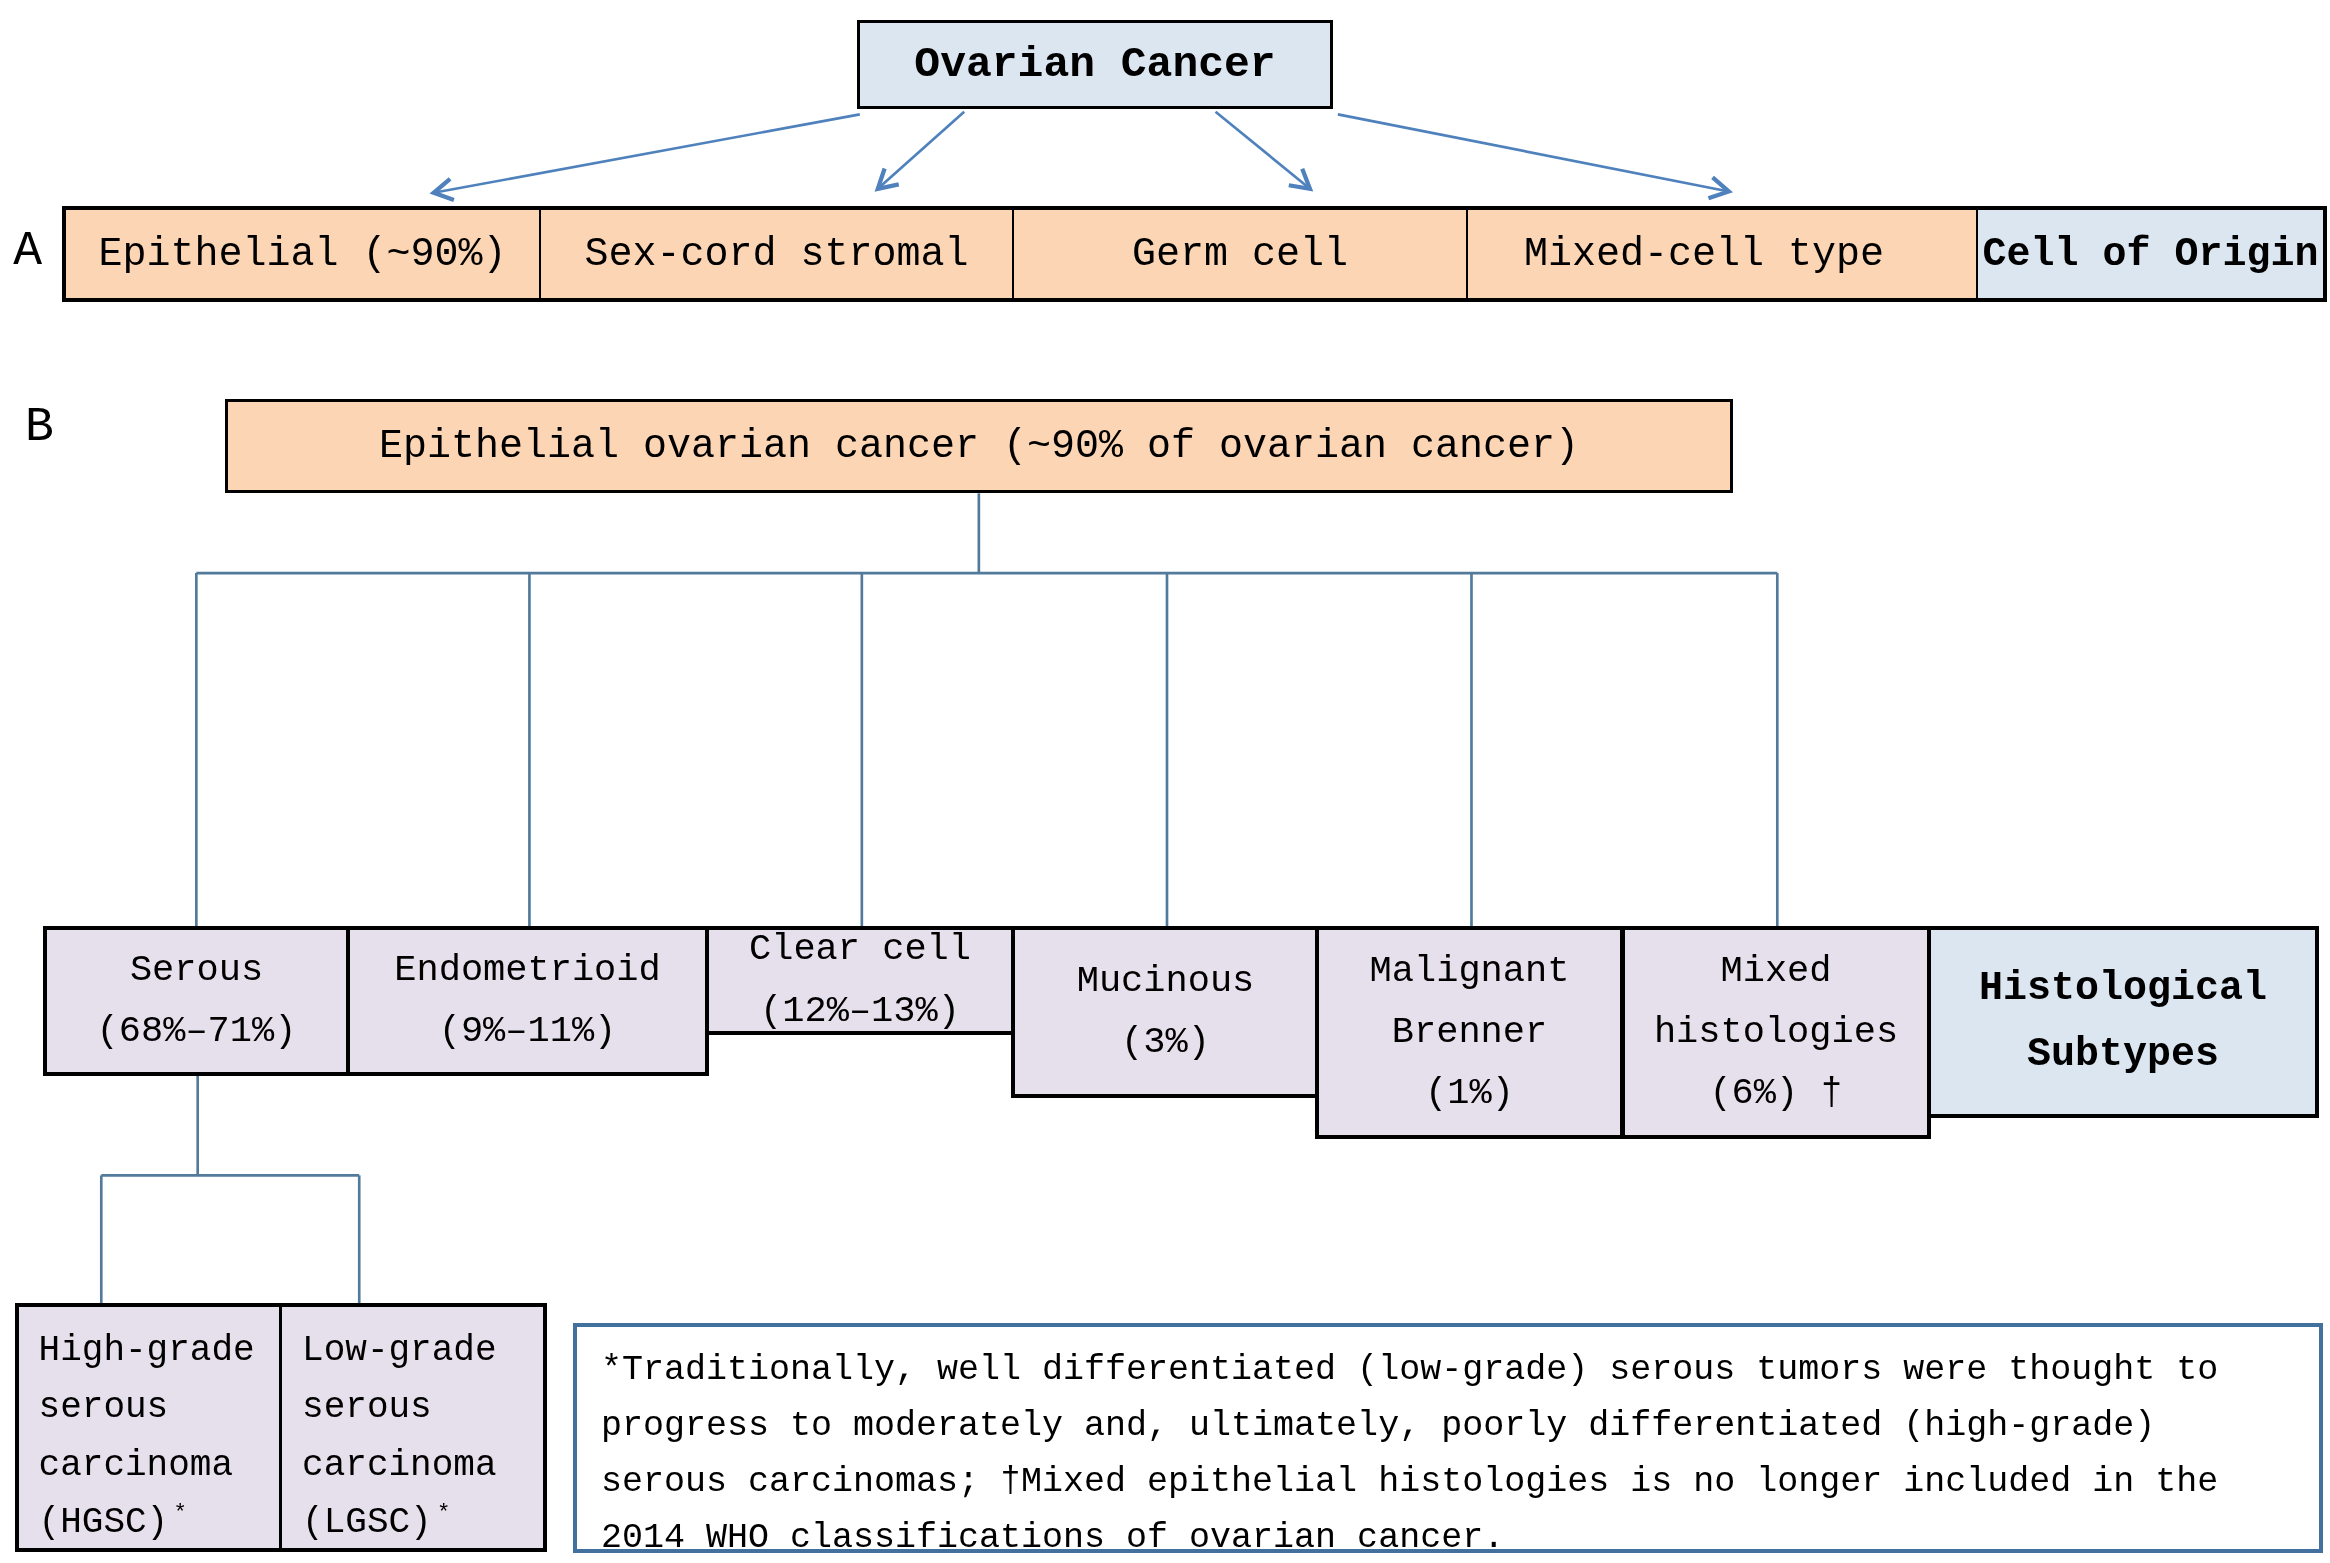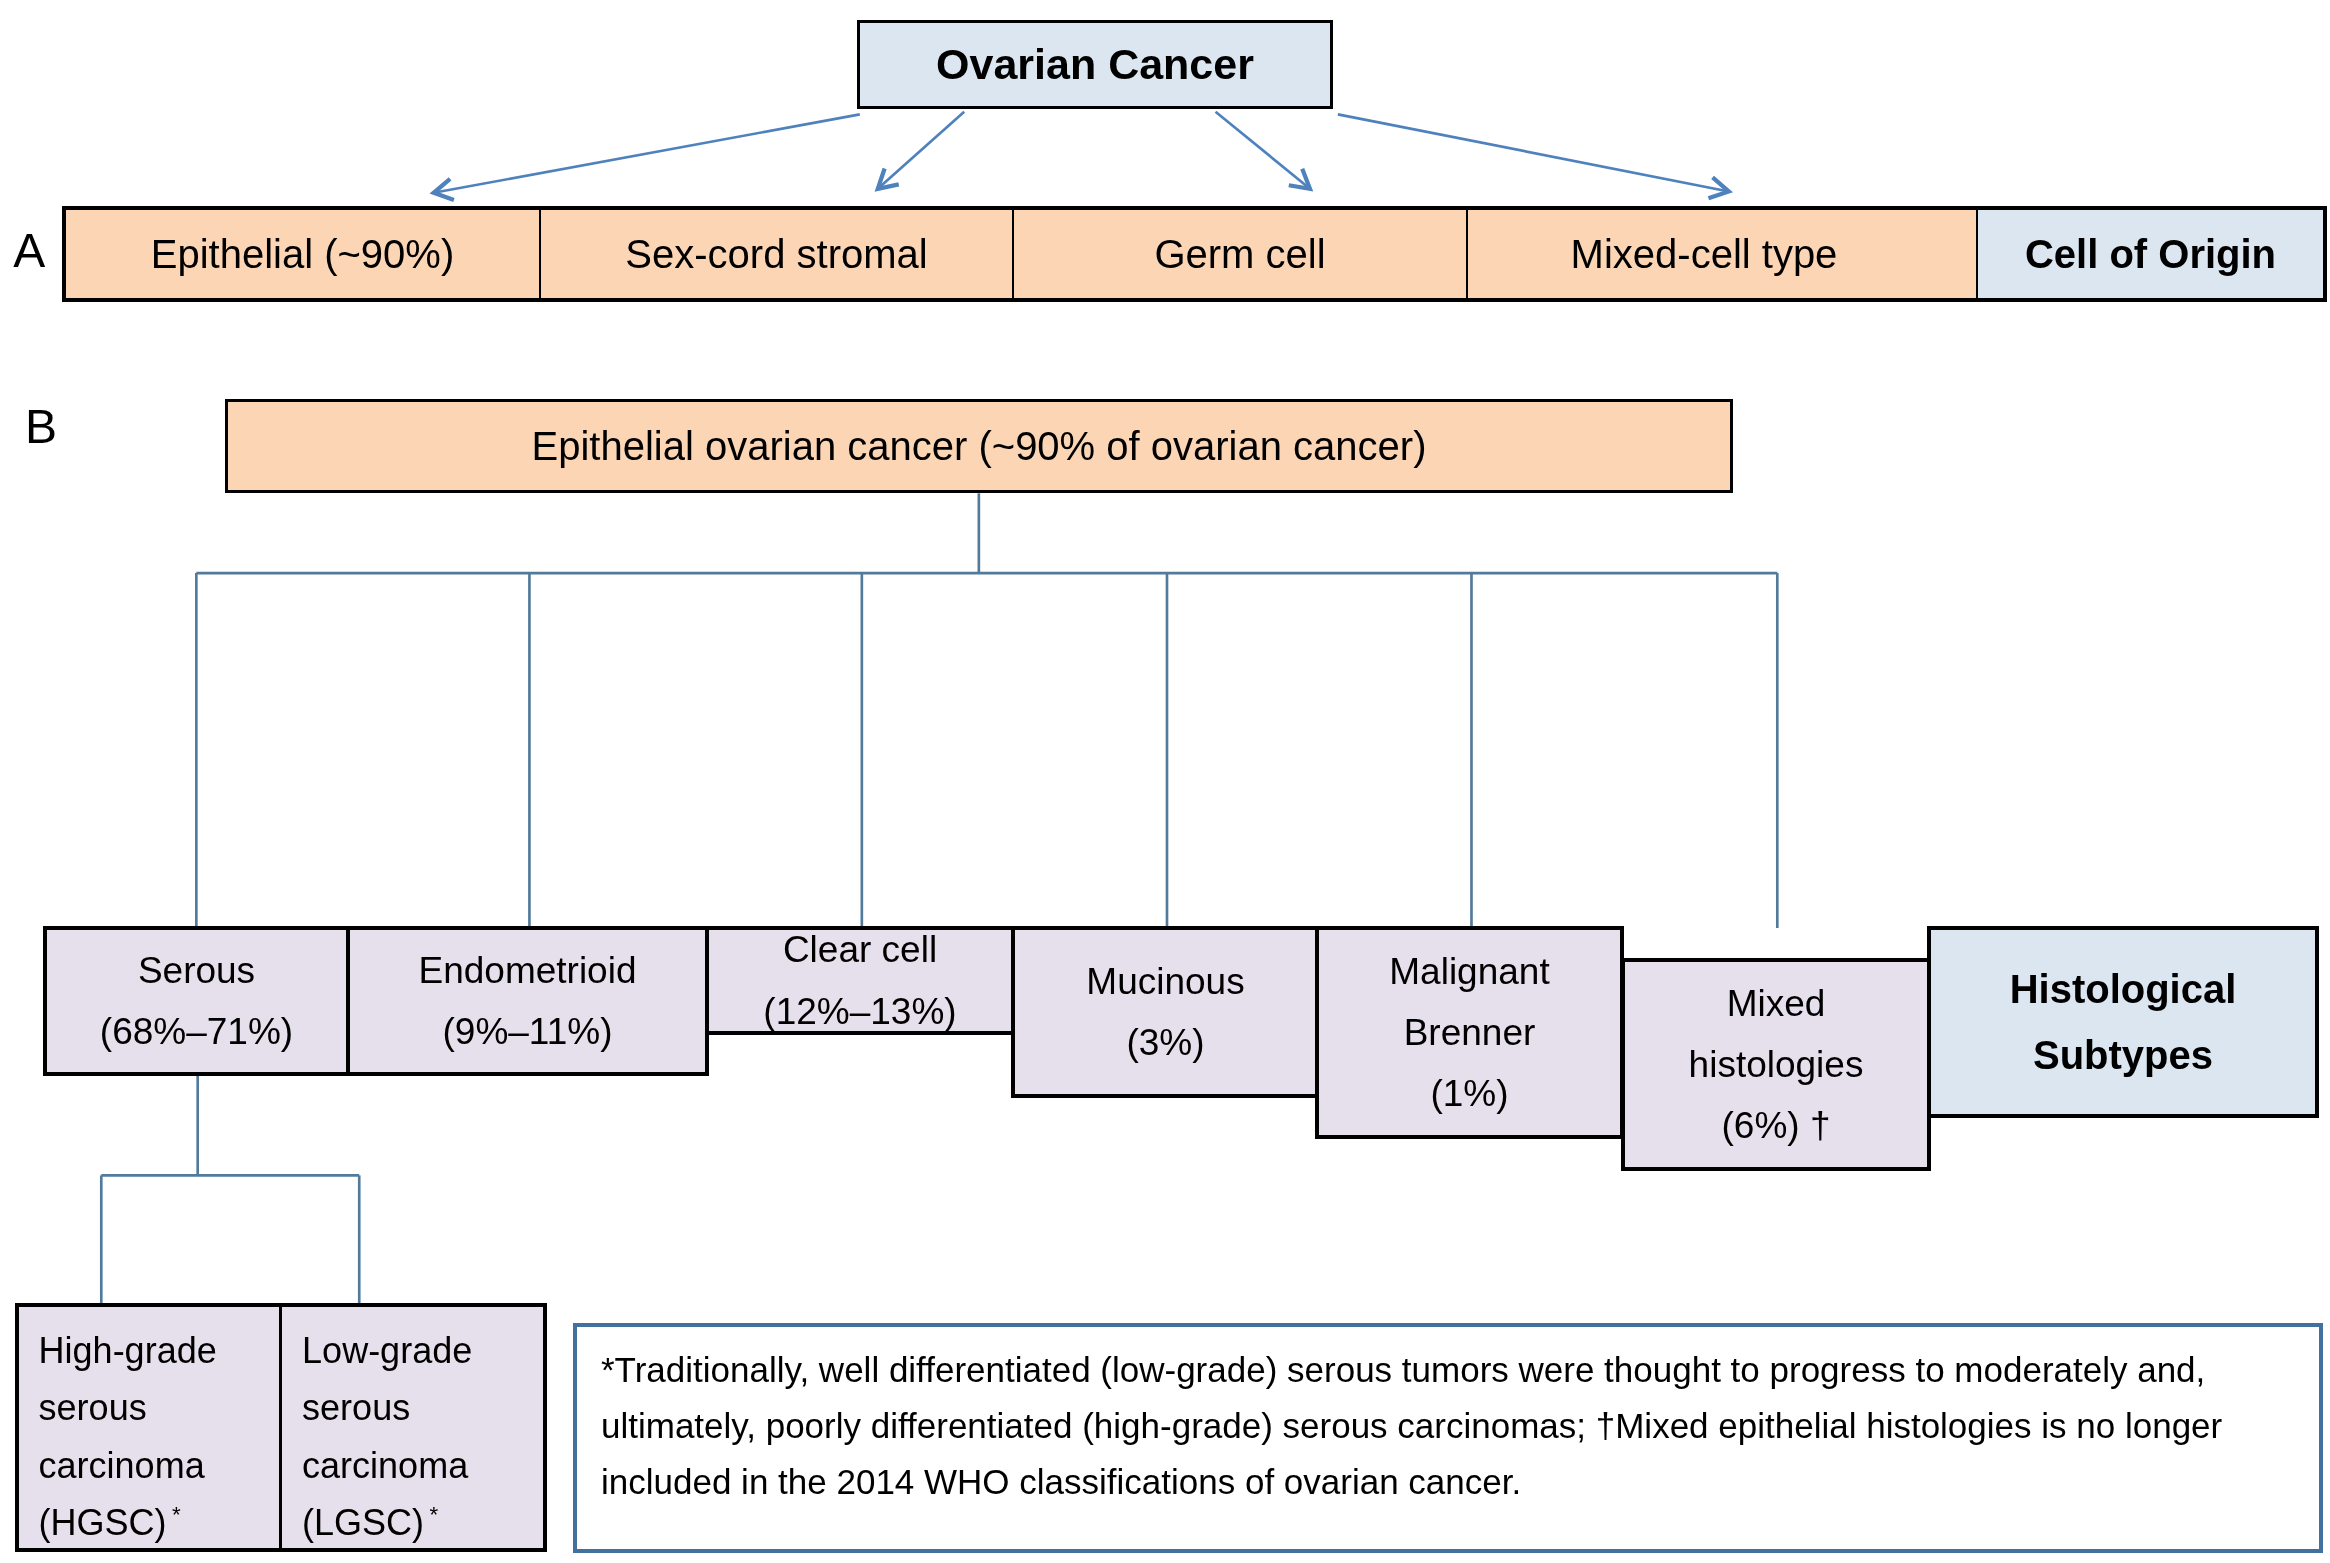--- a/index.html
+++ b/index.html
@@ -1,18 +1,18 @@
 <!DOCTYPE html>
 <html style="--box-blue: #dce6f1; --box-orange: #fcd5b4; --box-lavender: #e6e0ec; --line-blue: #527a9b; --arrow-blue: #4f81bd; --footnote-border: #41719c; --border-black: #000000;font-size:10.6px"><head>
 <meta charset="utf-8">
 <style>
   html,body{margin:0;padding:0;background:#ffffff;}
   .canvas{
     position:relative;width:2330px;height:1563px;background:#ffffff;
-    font-family:Liberation Sans, sans-serif;color:#000;overflow:hidden;
+    font-family:Liberation Mono, monospace;color:#000;overflow:hidden;
   }
   .canvas *{box-sizing:border-box;}
   svg.lines{position:absolute;left:0;top:0;width:2330px;height:1563px;z-index:0;}
   .box{position:absolute;z-index:2;display:flex;align-items:center;justify-content:center;text-align:center;}
   .title-box{
     left:857px;top:20px;width:476px;height:89px;
     background:var(--box-blue,#dce6f1);border:3.3px solid #000;
     font-size:43px;font-weight:bold;
   }
   .ab-label{position:absolute;z-index:2;font-size:48px;line-height:1;}
@@ -130,21 +130,21 @@
   </div>
   <div class="sub" style="left:1011px;width:309px;height:172px;">
     <div>Mucinous</div>
     <div>(3%)</div>
   </div>
   <div class="sub" style="left:1315px;width:309px;height:213px;">
     <div>Malignant</div>
     <div>Brenner</div>
     <div>(1%)</div>
   </div>
-  <div class="sub" style="left:1621px;width:310px;height:213px;margin-top:32px;">
+  <div class="sub" style="left:1621px;width:310px;height:213px;">
     <div>Mixed</div>
     <div>histologies</div>
     <div>(6%) †</div>
   </div>
   <div class="sub hist" style="left:1927px;width:392px;height:192px;">
     <div>Histological</div>
     <div>Subtypes</div>
   </div>
 
   <div class="lgsc-table">

